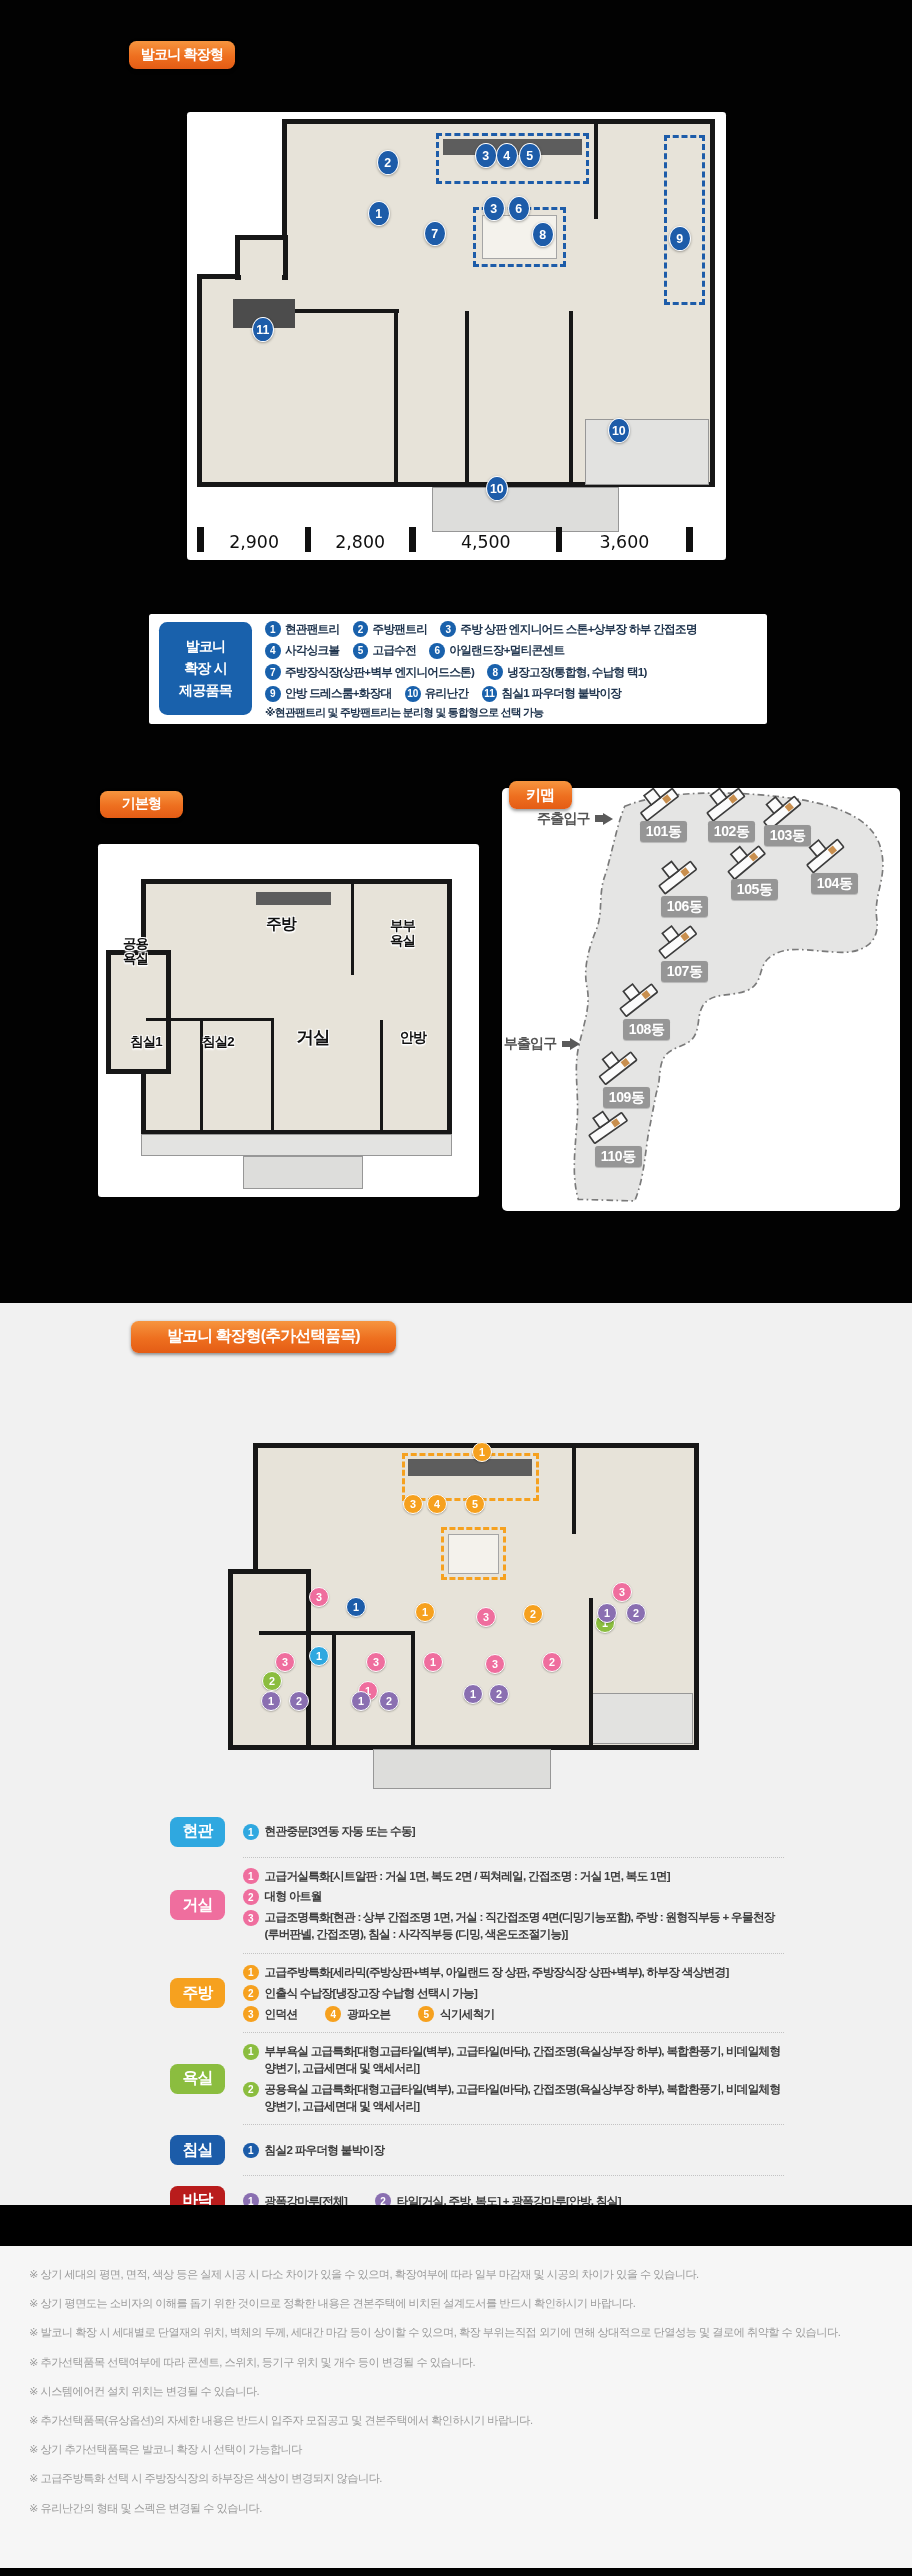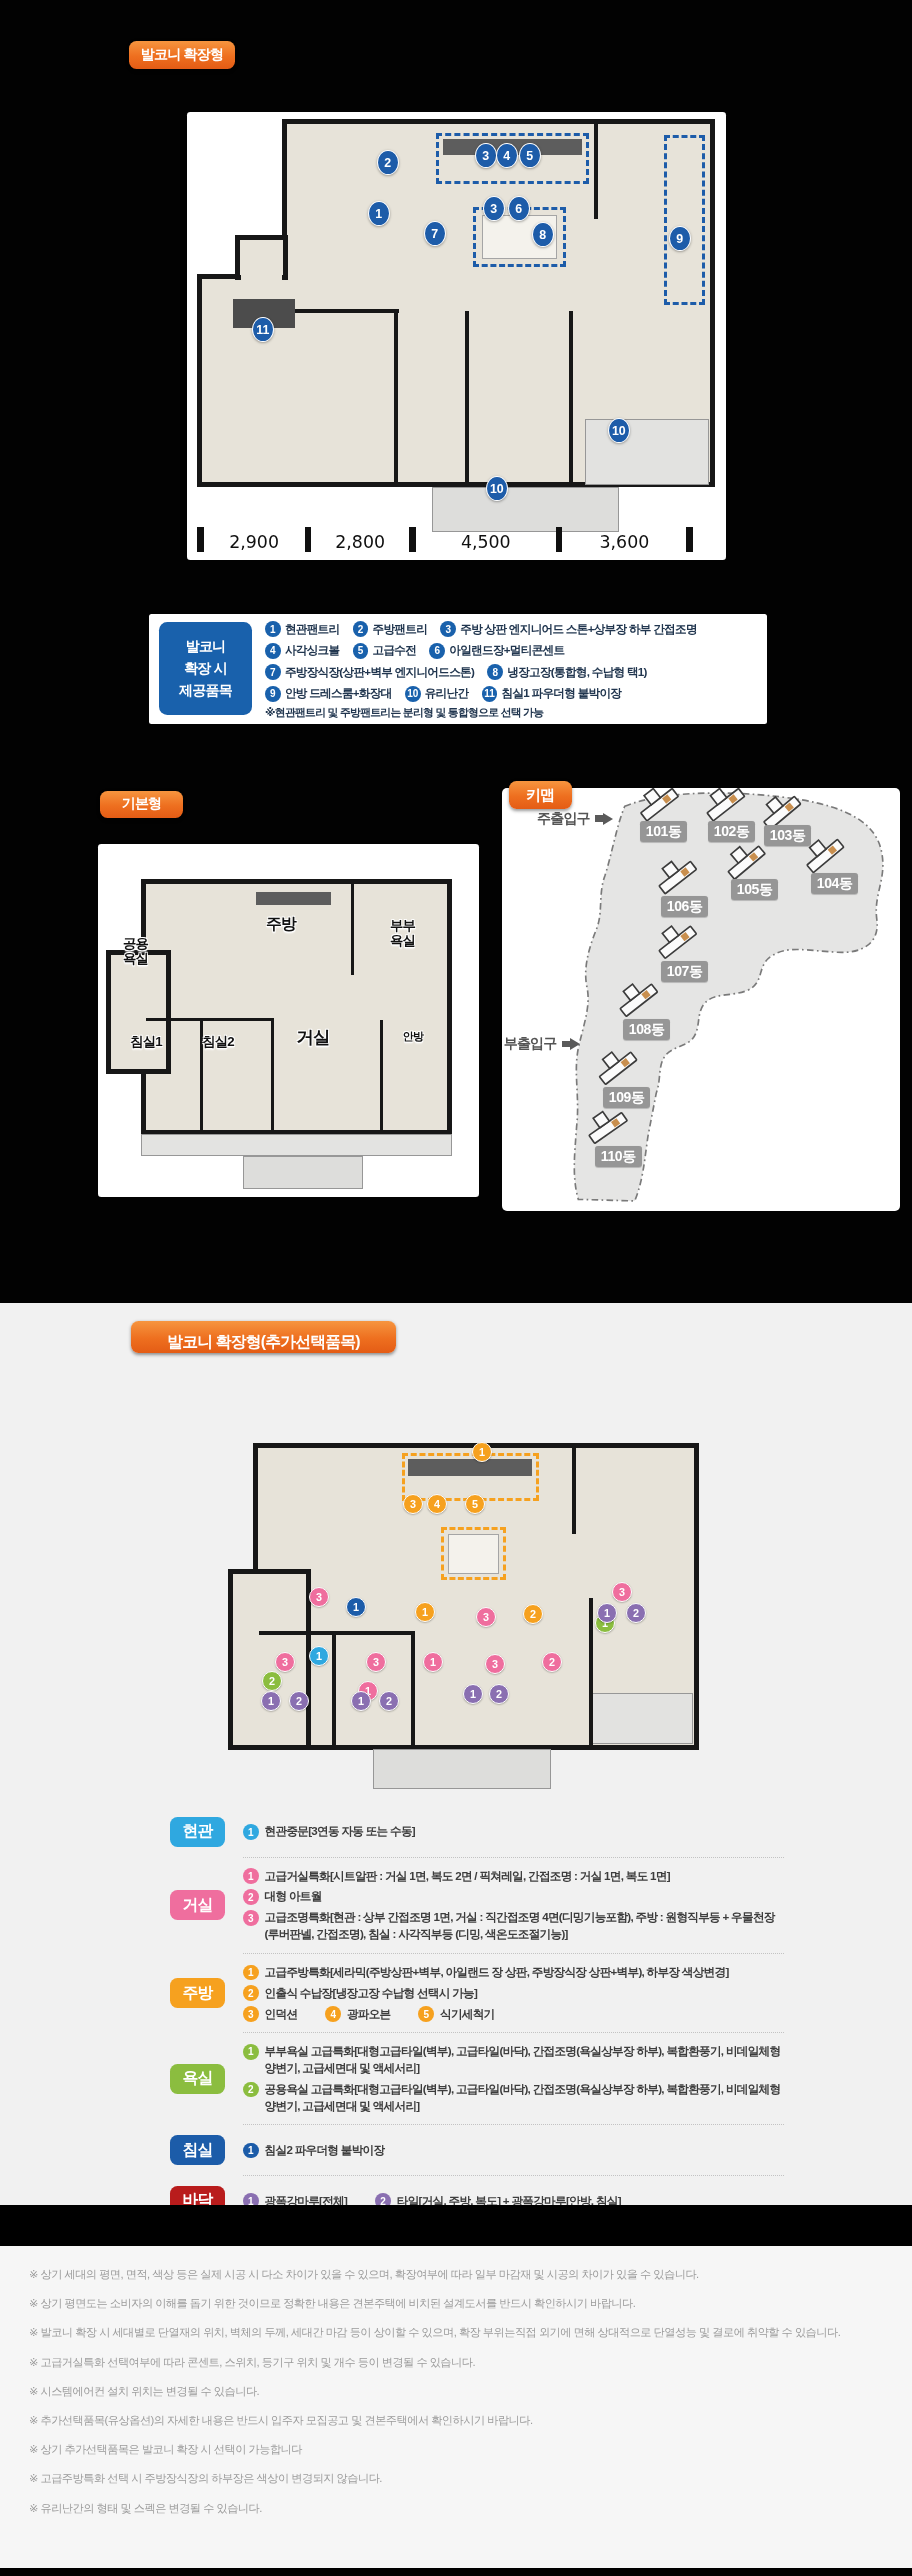--- a/index.html
+++ b/index.html
@@ -265,21 +265,21 @@
         <div>부부</div>
         <div>욕실</div>
       </div>
       <div class="rlab" style="left:15px;top:93px;width:45px;font-size:13.3px;">
         <div>공용</div>
         <div>욕실</div>
       </div>
       <div class="rlab" style="left:23px;top:191px;width:50px;font-size:13.3px;"><span>침실1</span></div>
       <div class="rlab" style="left:95px;top:191px;width:50px;font-size:13.3px;"><span>침실2</span></div>
       <div class="rlab" style="left:192px;top:184px;width:46px;font-size:17.4px;"><span>거실</span></div>
-      <div class="rlab" style="left:292px;top:186px;width:46px;font-size:11px;"><span>안방</span></div>
+      <div class="rlab" style="left:292px;top:186px;width:46px;font-size:14px;"><span>안방</span></div>
     </div>
 
     <div id="keymapbox">
       <svg width="398" height="423" viewBox="0 0 480 510" style="position:absolute;left:0;top:0;">
         <defs>
           <g id="bld">
             <rect x="-24" y="-6" width="48" height="12" rx="1" fill="#fbfbfb" stroke="#3c3c3c" stroke-width="2"></rect>
             <rect x="-8" y="-20" width="14" height="14" fill="#fbfbfb" stroke="#3c3c3c" stroke-width="2"></rect>
             <rect x="7" y="-4" width="8" height="8" fill="#c98f4e"></rect>
           </g>
@@ -326,21 +326,21 @@
       <div class="pill" style="left:159px;top:108px;"><span>106동</span></div>
       <div class="pill" style="left:159px;top:173px;"><span>107동</span></div>
       <div class="pill" style="left:121px;top:231px;"><span>108동</span></div>
       <div class="pill" style="left:101px;top:299px;"><span>109동</span></div>
       <div class="pill" style="left:93px;top:358px;"><span>110동</span></div>
     </div>
   </div>
 
   <div id="sec2" class="sec">
 
-    <div class="badge" style="left:131px;top:18px;width:265px;height:31.5px;font-size:15.8px;align-items:flex-end;">
+    <div class="badge" style="left:131px;top:18px;width:265px;height:31.5px;font-size:15.8px;">
       <span>발코니 확장형(추가선택품목)</span>
     </div>
 
     <div style="position:absolute;left:224px;top:108px;width:481px;height:382px;">
       <div class="room" style="left:29px;top:31.5px;width:446px;height:307px;"></div>
       <div class="room" style="left:4.1px;top:158px;width:83px;height:181px;"></div>
       <div class="patch" style="left:29px;top:163px;width:11.6px;height:169px;"></div>
       <div class="balc" style="left:149px;top:338px;width:178px;height:40px;"></div>
       <div class="balc" style="left:365px;top:282px;width:104px;height:51px;background:#e2e2e0;"></div>
       <div class="wall" style="left:108px;top:222px;width:4.1px;height:116px;"></div>
@@ -553,21 +553,21 @@
     </div>
   </div>
 
   <div id="band" class="sec"></div>
 
   <div id="sec3" class="sec">
     <div id="notes">
       <p>※ 상기 세대의 평면, 면적, 색상 등은 실제 시공 시 다소 차이가 있을 수 있으며, 확장여부에 따라 일부 마감재 및 시공의 차이가 있을 수 있습니다.</p>
       <p>※ 상기 평면도는 소비자의 이해를 돕기 위한 것이므로 정확한 내용은 견본주택에 비치된 설계도서를 반드시 확인하시기 바랍니다.</p>
       <p>※ 발코니 확장 시 세대별로 단열재의 위치, 벽체의 두께, 세대간 마감 등이 상이할 수 있으며, 확장 부위는직접 외기에 면해 상대적으로 단열성능 및 결로에 취약할 수 있습니다.</p>
-      <p>※ 고급거실특화 선택여부에 따라 콘센트, 스위치, 등기구 위치 및 개수 등이 변경될 수 있습니다.</p>
+      <p>※ 추가선택품목 선택여부에 따라 콘센트, 스위치, 등기구 위치 및 개수 등이 변경될 수 있습니다.</p>
       <p>※ 시스템에어컨 설치 위치는 변경될 수 있습니다.</p>
       <p>※ 추가선택품목(유상옵션)의 자세한 내용은 반드시 입주자 모집공고 및 견본주택에서 확인하시기 바랍니다.</p>
       <p>※ 상기 추가선택품목은 발코니 확장 시 선택이 가능합니다</p>
       <p>※ 고급주방특화 선택 시 주방장식장의 하부장은 색상이 변경되지 않습니다.</p>
       <p>※ 유리난간의 형태 및 스펙은 변경될 수 있습니다.</p>
     </div>
   </div>
 
   <div id="foot" class="sec"></div>
 </div>

